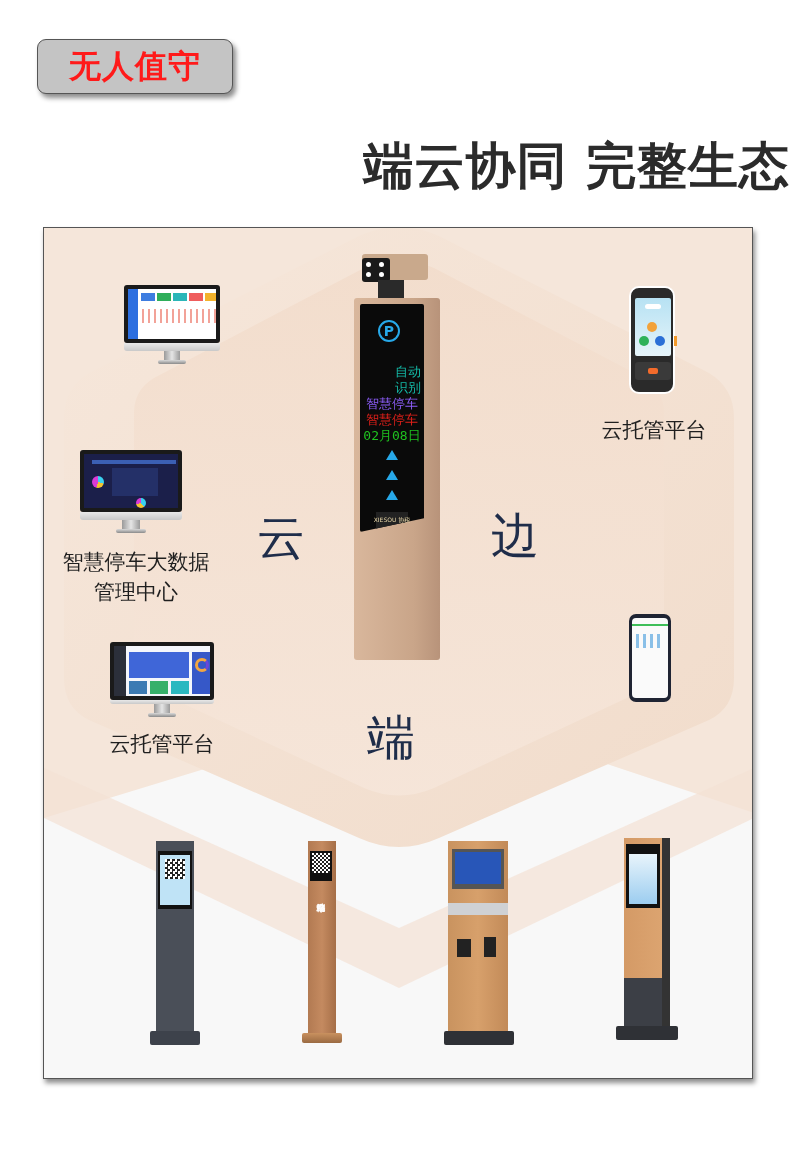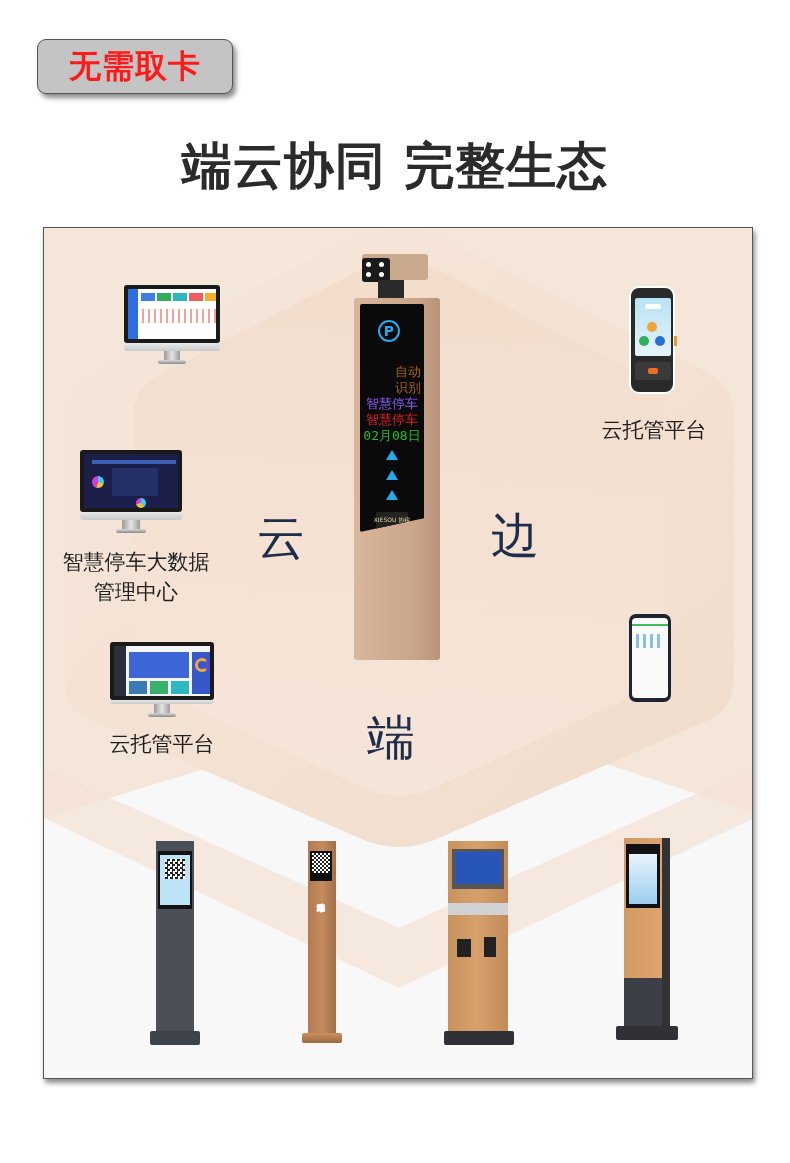--- a/index.html
+++ b/index.html
@@ -7,21 +7,21 @@
   body { position: relative; font-family: "DejaVu Sans", "Liberation Sans", sans-serif; }
 
   .badge {
     position: absolute; left: 37px; top: 39px; width: 196px; height: 55px;
     background: #c4c4c4; border: 1px solid #555; border-radius: 9px;
     box-shadow: 3px 4px 5px rgba(0,0,0,0.45);
     display: flex; align-items: center; justify-content: center;
     color: #ff1a1a; font-size: 32px; font-weight: bold; letter-spacing: 1px;
   }
   .main-title {
-    position: absolute; left: 0; top: 133px; width: 790px; text-align: center;
+    position: absolute; left: 0; top: 133px; width: 790px; text-align: right;
     font-size: 50px; font-weight: bold; color: #2b2b2b; letter-spacing: 1px;
   }
 
   .panel {
     position: absolute; left: 43px; top: 227px; width: 710px; height: 852px;
     border: 1px solid #555; background: #f8f8f8; overflow: hidden;
     box-shadow: 2px 4px 5px rgba(0,0,0,0.45);
   }
   .panel-bg { position: absolute; left: 0; top: 0; width: 710px; height: 852px; }
 
@@ -37,21 +37,21 @@
 
   
   .phone { position: absolute; border-radius: 10px; }
 
   
   .kiosk { position: absolute; }
 </style>
 </head>
 <body>
 
-<div class="badge">无需取卡</div>
+<div class="badge">无人值守</div>
 <div class="main-title">端云协同 完整生态</div>
 
 <div class="panel">
 
   <svg class="panel-bg" viewBox="0 0 710 852" width="710" height="852">
     <defs>
       <linearGradient id="warm" x1="0" y1="0" x2="1" y2="1">
         <stop offset="0" stop-color="#f6e7db"></stop>
         <stop offset="1" stop-color="#f1dccb"></stop>
       </linearGradient>
@@ -149,21 +149,21 @@
         <div style="position:absolute;left:4px;top:14px;width:5px;height:5px;border-radius:50%;background:#fff;"></div>
         <div style="position:absolute;left:17px;top:14px;width:5px;height:5px;border-radius:50%;background:#fff;"></div>
       </div>
     </div>
     <div style="position:absolute;left:24px;top:32px;width:26px;height:20px;background:#2a2a2a;"></div>
 
     <div style="position:absolute;left:0;top:50px;width:86px;height:362px;background:linear-gradient(90deg,#d9b79c,#c9a589 70%,#b8937a);border-radius:3px;"></div>
     <div style="position:absolute;left:6px;top:56px;width:64px;height:228px;background:#0a0a0a;border-radius:2px;clip-path:polygon(0 0,100% 0,100% 94%,0 100%);">
       <div style="position:absolute;left:18px;top:16px;width:22px;height:22px;border:2px solid #27a8e8;border-radius:50%;color:#27a8e8;font-size:14px;font-weight:bold;text-align:center;line-height:18px;">P</div>
       <div style="position:absolute;left:0;top:60px;width:64px;text-align:center;font-family:'DejaVu Sans Mono',monospace;font-size:13px;line-height:16px;">
-        <div style="color:#a16207;margin-left:32px;">自动识别</div>
+        <div style="color:#14b8a6;margin-left:32px;">自动识别</div>
         <div style="color:#8b5cf6;">智慧停车</div>
         <div style="color:#e0201a;">智慧停车</div>
         <div style="color:#1fc21f;">02月08日</div>
       </div>
       <div style="position:absolute;left:26px;top:146px;width:0;height:0;border-left:6px solid transparent;border-right:6px solid transparent;border-bottom:10px solid #27a8e8;"></div>
       <div style="position:absolute;left:26px;top:166px;width:0;height:0;border-left:6px solid transparent;border-right:6px solid transparent;border-bottom:10px solid #27a8e8;"></div>
       <div style="position:absolute;left:26px;top:186px;width:0;height:0;border-left:6px solid transparent;border-right:6px solid transparent;border-bottom:10px solid #27a8e8;"></div>
       <div style="position:absolute;left:16px;top:208px;width:32px;height:24px;background:#222;"></div>
     </div>
     <div style="position:absolute;left:10px;top:268px;width:56px;text-align:center;font-size:6px;color:#e8d7a8;">XIESOU 协税</div>

